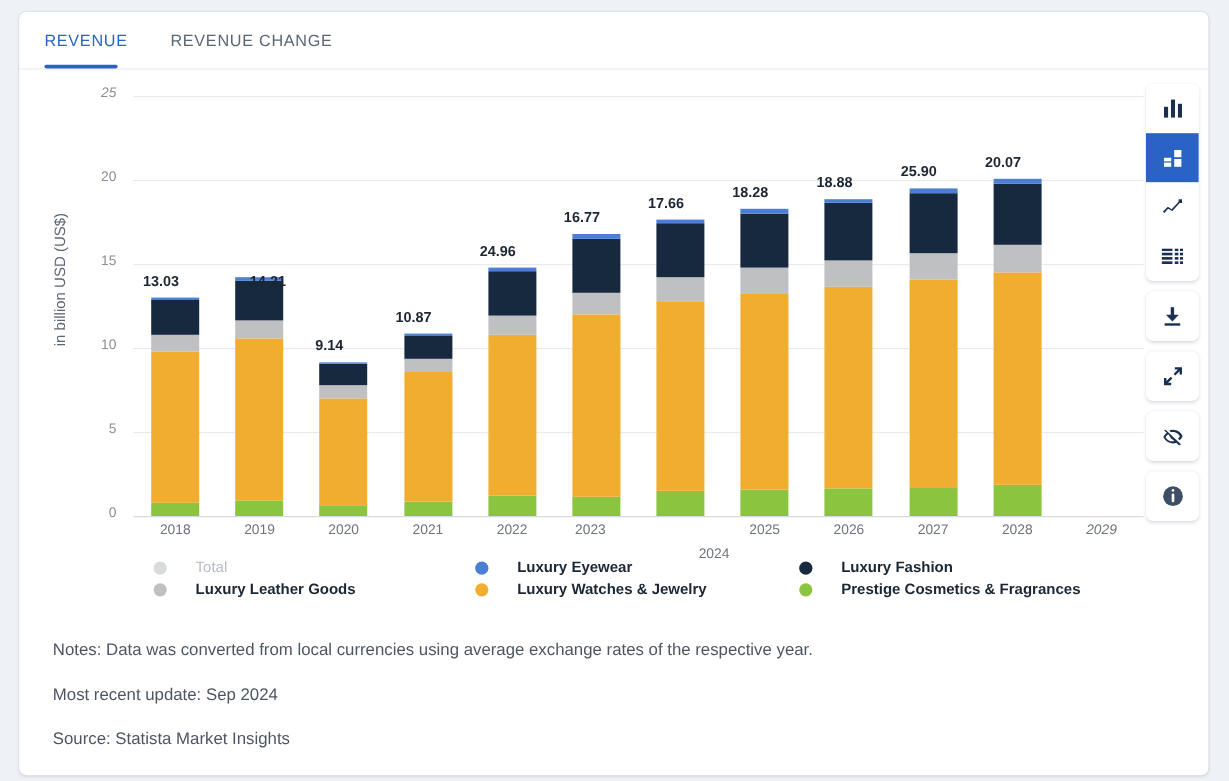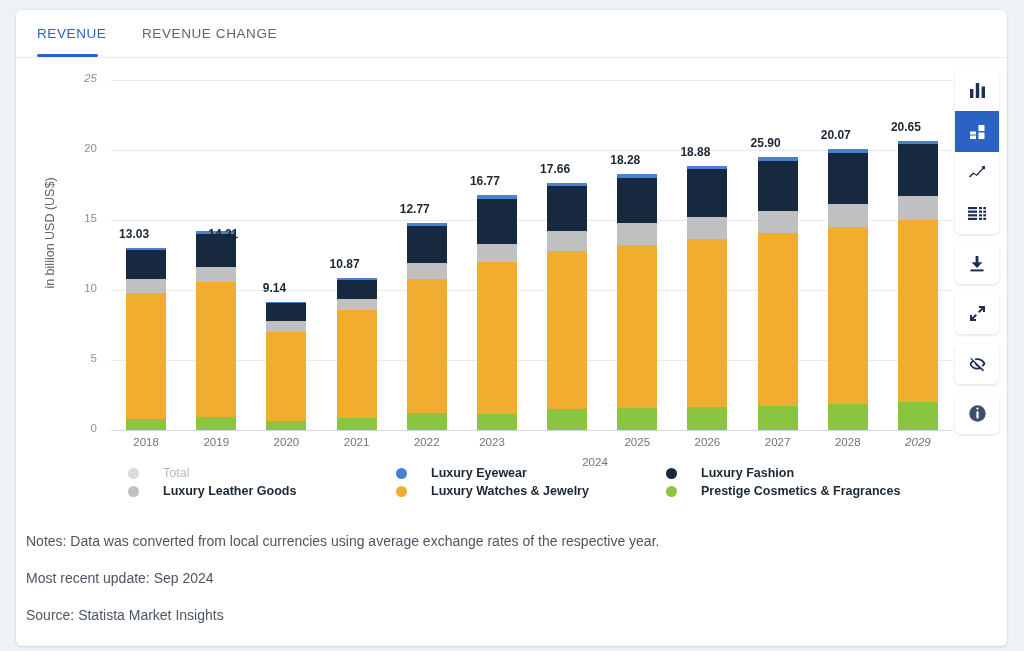--- a/index.html
+++ b/index.html
@@ -76,21 +76,21 @@
 
   
   .legend { position: absolute; left: 0; top: 448px; width: 991px; height: 48px; }
   .legitem { position: absolute; display: flex; align-items: center; gap: 24px; cursor: pointer; }
   .dot { width: 11px; height: 11px; border-radius: 50%; flex: none; }
   .legtext { font-size: 12.5px; color: #1b2733; font-weight: bold; white-space: nowrap; }
   .legitem.muted .legtext { color: #b6bbc2; font-weight: normal; }
 
   
   .footer { position: absolute; left: 0; top: 505px; width: 991px; }
-  .fline { font-size: 14px; color: #4c5663; margin-left: 10px; }
+  .fline { font-size: 14px; color: #4c5663; margin-left: 28px; }
   #f0 { position: absolute; top: 18px; }
   #f1 { position: absolute; top: 55px; }
   #f2 { position: absolute; top: 92px; }
 
   
   .toolbar { position: absolute; right: 8px; top: 60px; width: 44px; }
   .tgroup {
     background: #ffffff; border-radius: 6px; margin-bottom: 9px;
     box-shadow: 0 1px 3px rgba(30,45,70,0.16);
     overflow: hidden;
@@ -174,21 +174,21 @@
             <div class="vallabel" style="bottom: 159.18px;">10.87</div>
           </div>
           <div class="barcol" style="left: 283.75px; height: 372px;">
             <div class="bar">
               <div class="seg" style="background: rgb(139, 197, 63); bottom: 0px; height: 17.08px;"></div>
               <div class="seg" style="background: rgb(240, 173, 48); bottom: 17.08px; height: 134.12px;"></div>
               <div class="seg" style="background: rgb(191, 192, 194); bottom: 151.2px; height: 15.68px;"></div>
               <div class="seg" style="background: rgb(22, 41, 63); bottom: 166.88px; height: 37.24px;"></div>
               <div class="seg" style="background: rgb(74, 127, 212); bottom: 204.12px; height: 3.36px;"></div>
             </div>
-            <div class="vallabel" style="bottom: 214.48px;">12.77</div>
+            <div class="vallabel" style="bottom: 214.48px;">24.96</div>
           </div>
           <div class="barcol" style="left: 353.917px; height: 372px;">
             <div class="bar">
               <div class="seg" style="background: rgb(139, 197, 63); bottom: 0px; height: 15.68px;"></div>
               <div class="seg" style="background: rgb(240, 173, 48); bottom: 15.68px; height: 152.32px;"></div>
               <div class="seg" style="background: rgb(191, 192, 194); bottom: 168px; height: 17.78px;"></div>
               <div class="seg" style="background: rgb(22, 41, 63); bottom: 185.78px; height: 45.36px;"></div>
               <div class="seg" style="background: rgb(74, 127, 212); bottom: 231.14px; height: 3.64px;"></div>
             </div>
             <div class="vallabel" style="bottom: 241.78px;">16.77</div>
@@ -235,30 +235,20 @@
           </div>
           <div class="barcol" style="left: 704.75px; height: 372px;">
             <div class="bar">
               <div class="seg" style="background: rgb(139, 197, 63); bottom: 0px; height: 26.04px;"></div>
               <div class="seg" style="background: rgb(240, 173, 48); bottom: 26.04px; height: 176.82px;"></div>
               <div class="seg" style="background: rgb(191, 192, 194); bottom: 202.86px; height: 23.24px;"></div>
               <div class="seg" style="background: rgb(22, 41, 63); bottom: 226.1px; height: 50.96px;"></div>
               <div class="seg" style="background: rgb(74, 127, 212); bottom: 277.06px; height: 3.92px;"></div>
             </div>
             <div class="vallabel" style="bottom: 287.98px; margin-top: 32px;">20.07</div>
-          </div>
-          <div class="barcol" style="left: 774.917px; height: 372px;">
-            <div class="bar">
-              <div class="seg" style="background: rgb(139, 197, 63); bottom: 0px; height: 28px;"></div>
-              <div class="seg" style="background: rgb(240, 173, 48); bottom: 28px; height: 181.86px;"></div>
-              <div class="seg" style="background: rgb(191, 192, 194); bottom: 209.86px; height: 24.08px;"></div>
-              <div class="seg" style="background: rgb(22, 41, 63); bottom: 233.94px; height: 51.94px;"></div>
-              <div class="seg" style="background: rgb(74, 127, 212); bottom: 285.88px; height: 3.22px;"></div>
-            </div>
-            <div class="vallabel" style="bottom: 296.1px;">20.65</div>
           </div>
         </div>
       <div id="xaxis">
           <div class="xtick" style="left: 98.0833px;">2018</div>
           <div class="xtick" style="left: 168.25px;">2019</div>
           <div class="xtick" style="left: 238.417px;">2020</div>
           <div class="xtick" style="left: 308.583px;">2021</div>
           <div class="xtick" style="left: 378.75px;">2022</div>
           <div class="xtick" style="left: 444px;">2023</div>
           <div class="xtick" style="left: 547px; margin-top: 20px;">2024</div>

